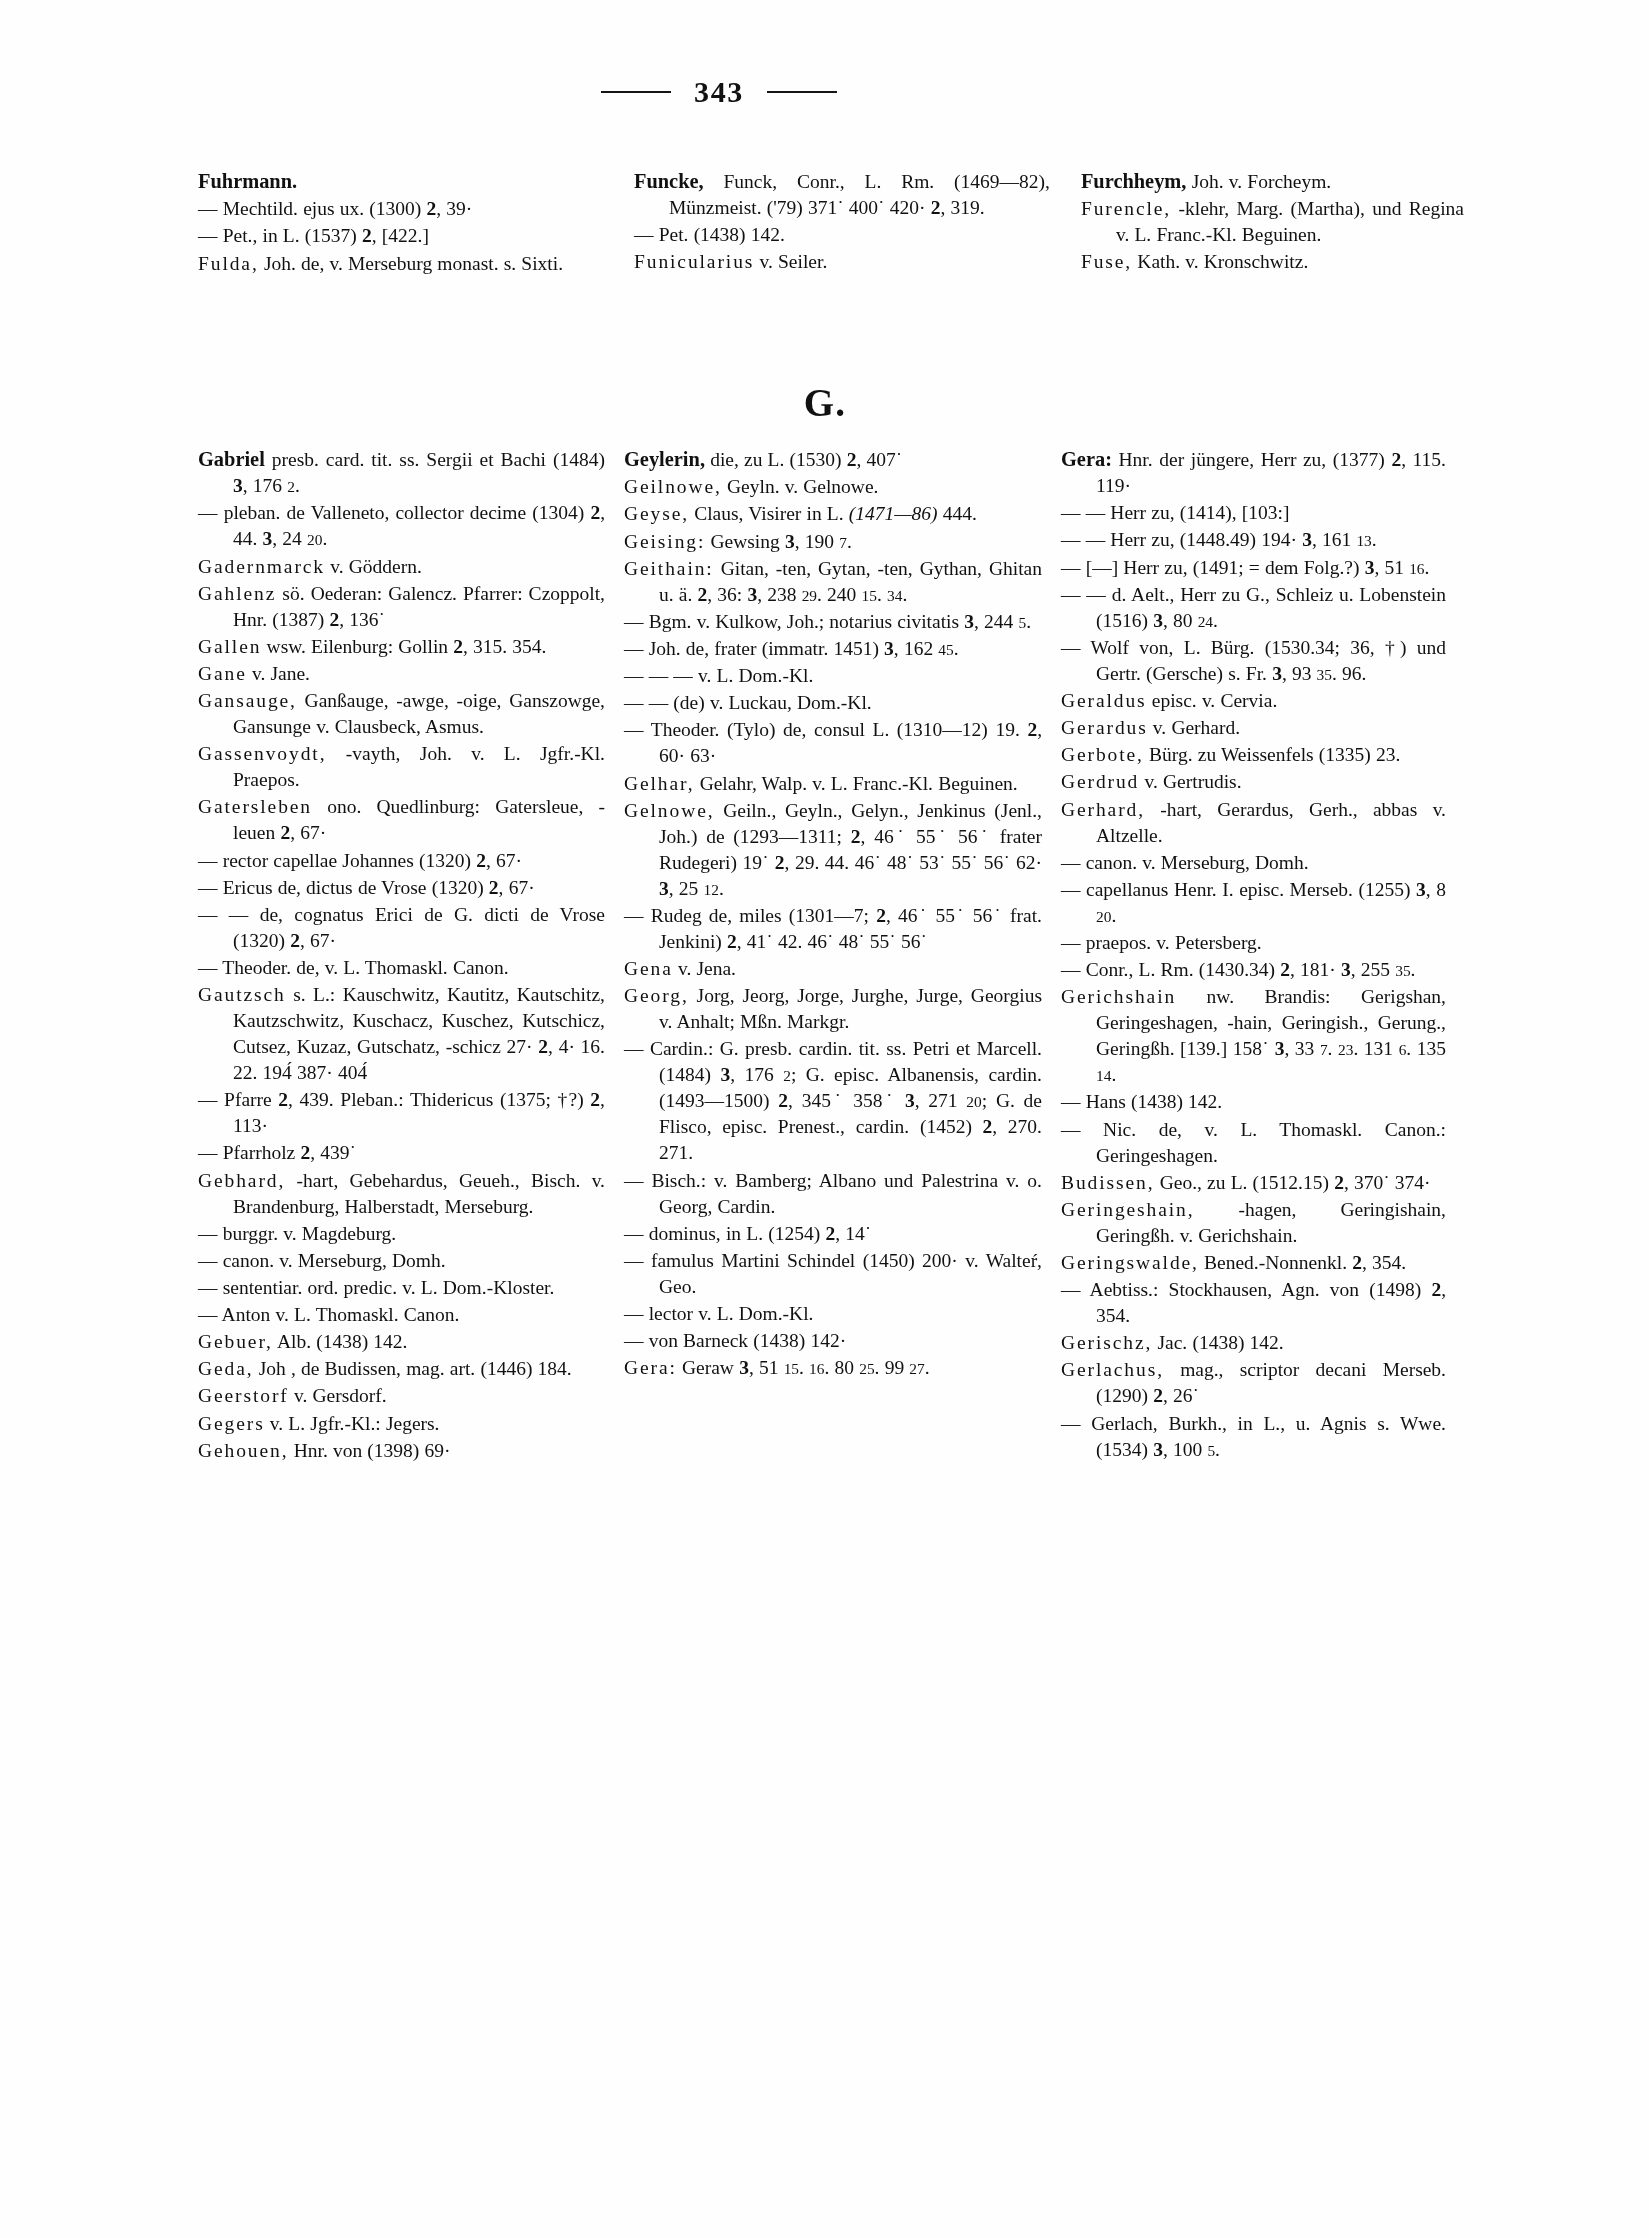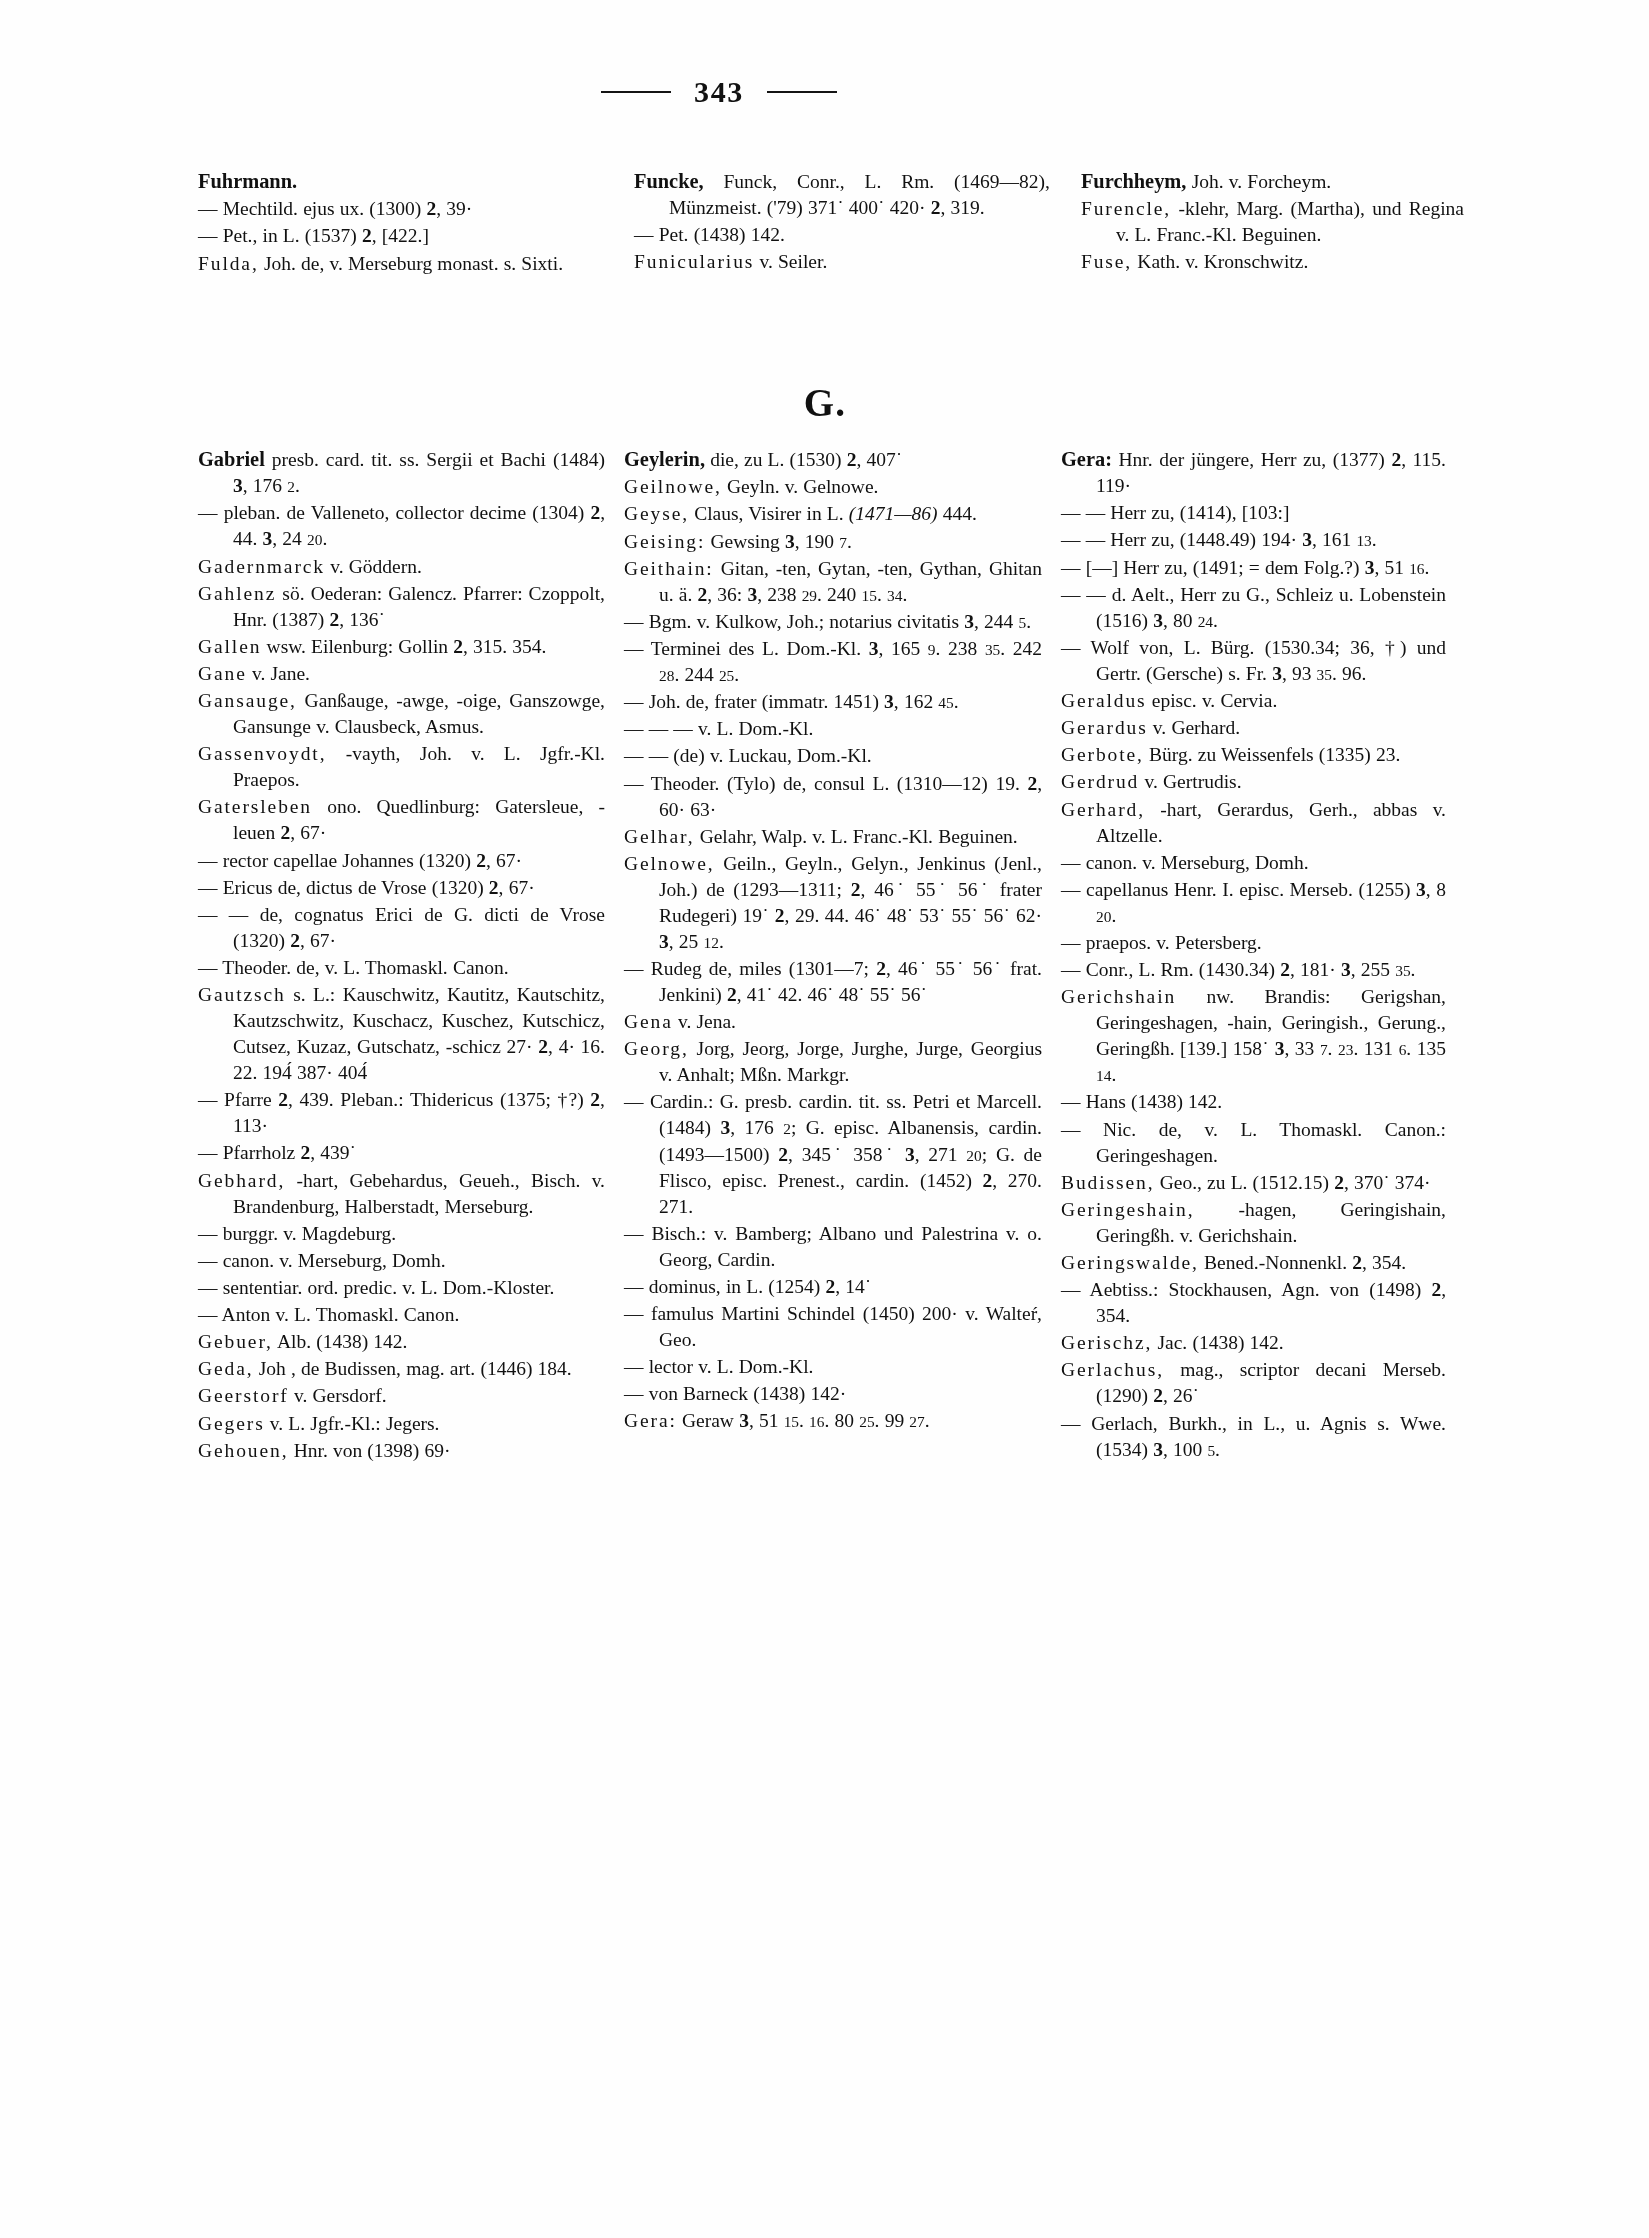--- a/index.html
+++ b/index.html
@@ -168,21 +168,20 @@
         <p class="entry"><span class="hw-spaced">Gegers</span><span> v. L. Jgfr.-Kl.: Jegers.</span></p>
         <p class="entry"><span class="hw-spaced">Gehouen,</span><span> Hnr. von (1398) 69·</span></p>
       </div>
     <div class="col col-mid">
         <p class="entry"><span class="hw-bold">Geylerin,</span><span> die, zu L. (1530) <b>2</b>, 407˙</span></p>
         <p class="entry"><span class="hw-spaced">Geilnowe,</span><span> Geyln. v. Gelnowe.</span></p>
         <p class="entry"><span class="hw-spaced">Geyse,</span><span> Claus, Visirer in L. <i>(1471—86)</i> 444.</span></p>
         <p class="entry"><span class="hw-spaced">Geising:</span><span> Gewsing <b>3</b>, 190 <span class="sm">7</span>.</span></p>
         <p class="entry"><span class="hw-spaced">Geithain:</span><span> Gitan, -ten, Gytan, -ten, Gythan, Ghitan u. ä. <b>2</b>, 36: <b>3</b>, 238 <span class="sm">29</span>. 240 <span class="sm">15</span>. <span class="sm">34</span>.</span></p>
         <p class="entry"><span class="hw-dash">—</span><span> Bgm. v. Kulkow, Joh.; notarius civitatis <b>3</b>, 244 <span class="sm">5</span>.</span></p>
-        <p class="entry"><span class="hw-dash">—</span><span> Terminei des L. Dom.-Kl. <b>3</b>, 165 <span class="sm">9</span>. 238 <span class="sm">35</span>. 242 <span class="sm">28</span>. 244 <span class="sm">25</span>.</span></p>
         <p class="entry"><span class="hw-dash">—</span><span> Joh. de, frater (immatr. 1451) <b>3</b>, 162 <span class="sm">45</span>.</span></p>
         <p class="entry"><span class="hw-dash">— — —</span><span> v. L. Dom.-Kl.</span></p>
         <p class="entry"><span class="hw-dash">— —</span><span> (de) v. Luckau, Dom.-Kl.</span></p>
         <p class="entry"><span class="hw-dash">—</span><span> Theoder. (Tylo) de, consul L. (1310—12) 19. <b>2</b>, 60· 63·</span></p>
         <p class="entry"><span class="hw-spaced">Gelhar,</span><span> Gelahr, Walp. v. L. Franc.-Kl. Beguinen.</span></p>
         <p class="entry"><span class="hw-spaced">Gelnowe,</span><span> Geiln., Geyln., Gelyn., Jenkinus (Jenl., Joh.) de (1293—1311; <b>2</b>, 46˙ 55˙ 56˙ frater Rudegeri) 19˙ <b>2</b>, 29. 44. 46˙ 48˙ 53˙ 55˙ 56˙ 62· <b>3</b>, 25 <span class="sm">12</span>.</span></p>
         <p class="entry"><span class="hw-dash">—</span><span> Rudeg de, miles (1301—7; <b>2</b>, 46˙ 55˙ 56˙ frat. Jenkini) <b>2</b>, 41˙ 42. 46˙ 48˙ 55˙ 56˙</span></p>
         <p class="entry"><span class="hw-spaced">Gena</span><span> v. Jena.</span></p>
         <p class="entry"><span class="hw-spaced">Georg,</span><span> Jorg, Jeorg, Jorge, Jurghe, Jurge, Georgius v. Anhalt; Mßn. Markgr.</span></p>
         <p class="entry"><span class="hw-dash">—</span><span> Cardin.: G. presb. cardin. tit. ss. Petri et Marcell. (1484) <b>3</b>, 176 <span class="sm">2</span>; G. episc. Albanensis, cardin. (1493—1500) <b>2</b>, 345˙ 358˙ <b>3</b>, 271 <span class="sm">20</span>; G. de Flisco, episc. Prenest., cardin. (1452) <b>2</b>, 270. 271.</span></p>

